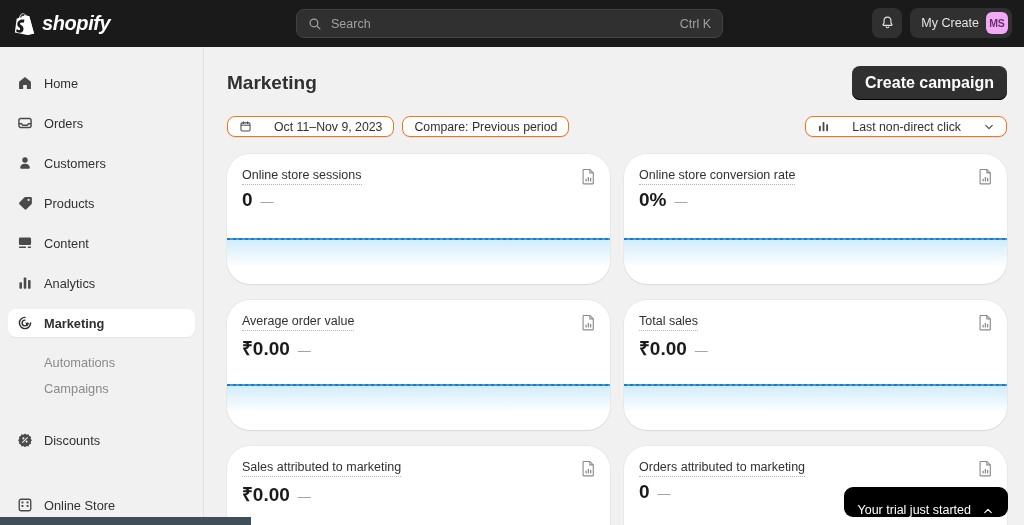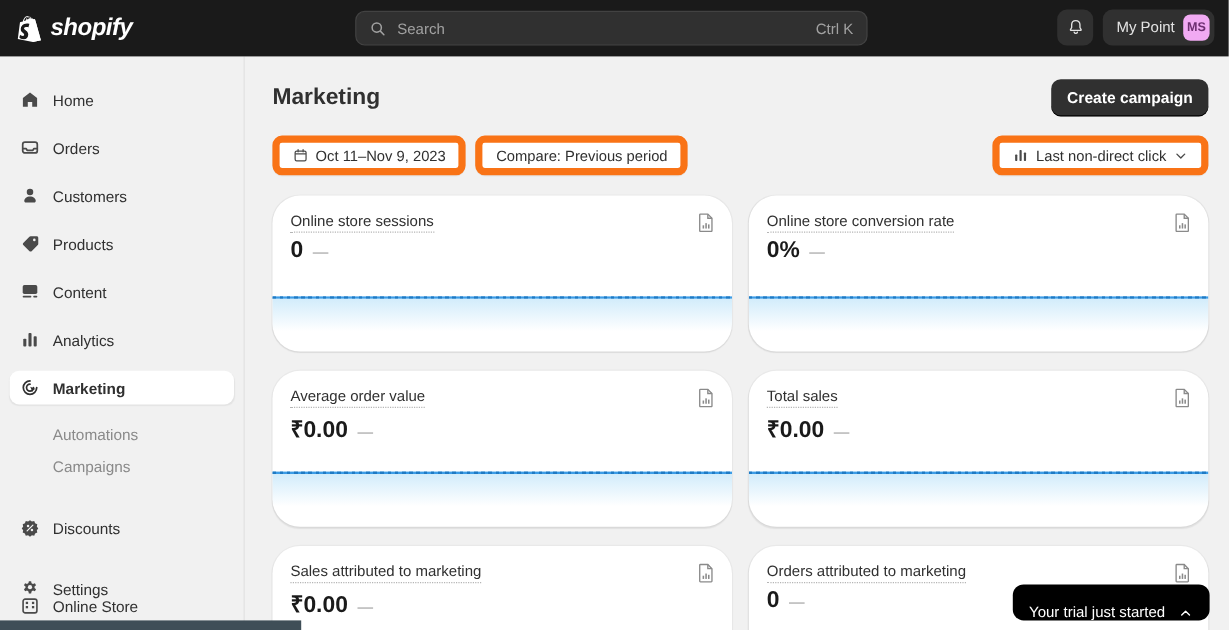--- a/index.html
+++ b/index.html
@@ -109,34 +109,34 @@
     background: #f1f1f1;
     overflow: hidden;
   }
   .page-head {
     display: flex; align-items: center; justify-content: space-between;
     padding: 19px 17px 0 22px;
   }
   .page-title { font-size: 19px; font-weight: bold; color: #303030; }
   .create-btn {
     background: #303030; color: #fff;
-    font-size: 13px; font-weight: bold;
+    font-size: 16px; font-weight: bold;
     border: none; border-radius: 8px;
     padding: 8px 13px; cursor: pointer;
     box-shadow: 0 -1px 0 0 #000 inset;
   }
   .filterbar {
     display: flex; align-items: center; justify-content: space-between;
     padding: 16px 17px 0 22px;
   }
   .filters-left { display: flex; gap: 8px; }
   .pill {
-    background: #fff; border: 6px solid #f97316;
-    border-radius: 8px; height: 33px;
-    display: flex; align-items: center; gap: 6px;
+    background: #fff; border: 1px solid #f97316;
+    border-radius: 8px; height: 21px;
+    display: flex; align-items: center; gap: 22px;
     padding: 0 11px; cursor: pointer;
     font-size: 12.3px; color: #303030;
     box-shadow: 0 1px 0 rgba(0,0,0,.05);
   }
 
   
   .grid {
     display: grid;
     grid-template-columns: 383px 383px;
     gap: 16px 14px;
@@ -226,21 +226,21 @@
   </div>
 
   <div class="topbar-right">
     <button class="bell-btn">
       <svg width="15" height="16" viewBox="0 0 20 20">
         <path d="M10 2.2c-2.8 0-4.6 2-4.6 4.6v3.1l-1.3 2.3c-.2.4.1.9.6.9h10.6c.5 0 .8-.5.6-.9l-1.3-2.3V6.8c0-2.6-1.8-4.6-4.6-4.6z" fill="none" stroke="#e3e3e3" stroke-width="1.5" stroke-linejoin="round"></path>
         <path d="M8.2 15.1a1.9 1.9 0 0 0 3.6 0" fill="none" stroke="#e3e3e3" stroke-width="1.5" stroke-linecap="round"></path>
       </svg>
     </button>
     <button class="store-btn">
-      <span class="store-name">My Point</span>
+      <span class="store-name">My Create</span>
       <span class="avatar">MS</span>
     </button>
   </div>
 </div>
 
 <div class="sidebar">
 
   <div class="nav-item">
     <span class="ico">
       <svg width="16" height="16" viewBox="0 0 20 20">
@@ -361,31 +361,20 @@
 
   <div class="nav-gap"></div>
 
   <div class="sec-head">
     <span class="sec-title">Apps</span>
     <svg width="11" height="11" viewBox="0 0 20 20">
       <path d="M7.6 4.4 13 10l-5.4 5.6" fill="none" stroke="#8a8a8a" stroke-width="1.9" stroke-linecap="round" stroke-linejoin="round"></path>
     </svg>
   </div>
 
-  <div class="settings-row">
-    <div class="nav-item">
-      <span class="ico">
-        <svg width="16" height="16" viewBox="0 0 20 20">
-          <path fill="#4a4a4a" d="M8.8 1.6h2.4l.4 2.1 1.5.9 2-.8 1.2 2.1-1.6 1.4v1.4l1.6 1.4-1.2 2.1-2-.8-1.5.9-.4 2.1H8.8l-.4-2.1-1.5-.9-2 .8L3.7 10l1.6-1.4V7.2L3.7 5.8l1.2-2.1 2 .8 1.5-.9z"></path>
-          <circle cx="10" cy="7.9" r="2.2" fill="#f1f1f1"></circle>
-        </svg>
-      </span>
-      <span class="nav-label">Settings</span>
-    </div>
-  </div>
 </div>
 
 <div class="main">
 
   <div class="page-head">
     <span class="page-title">Marketing</span>
     <button class="create-btn">Create campaign</button>
   </div>
 
   <div class="filterbar">

